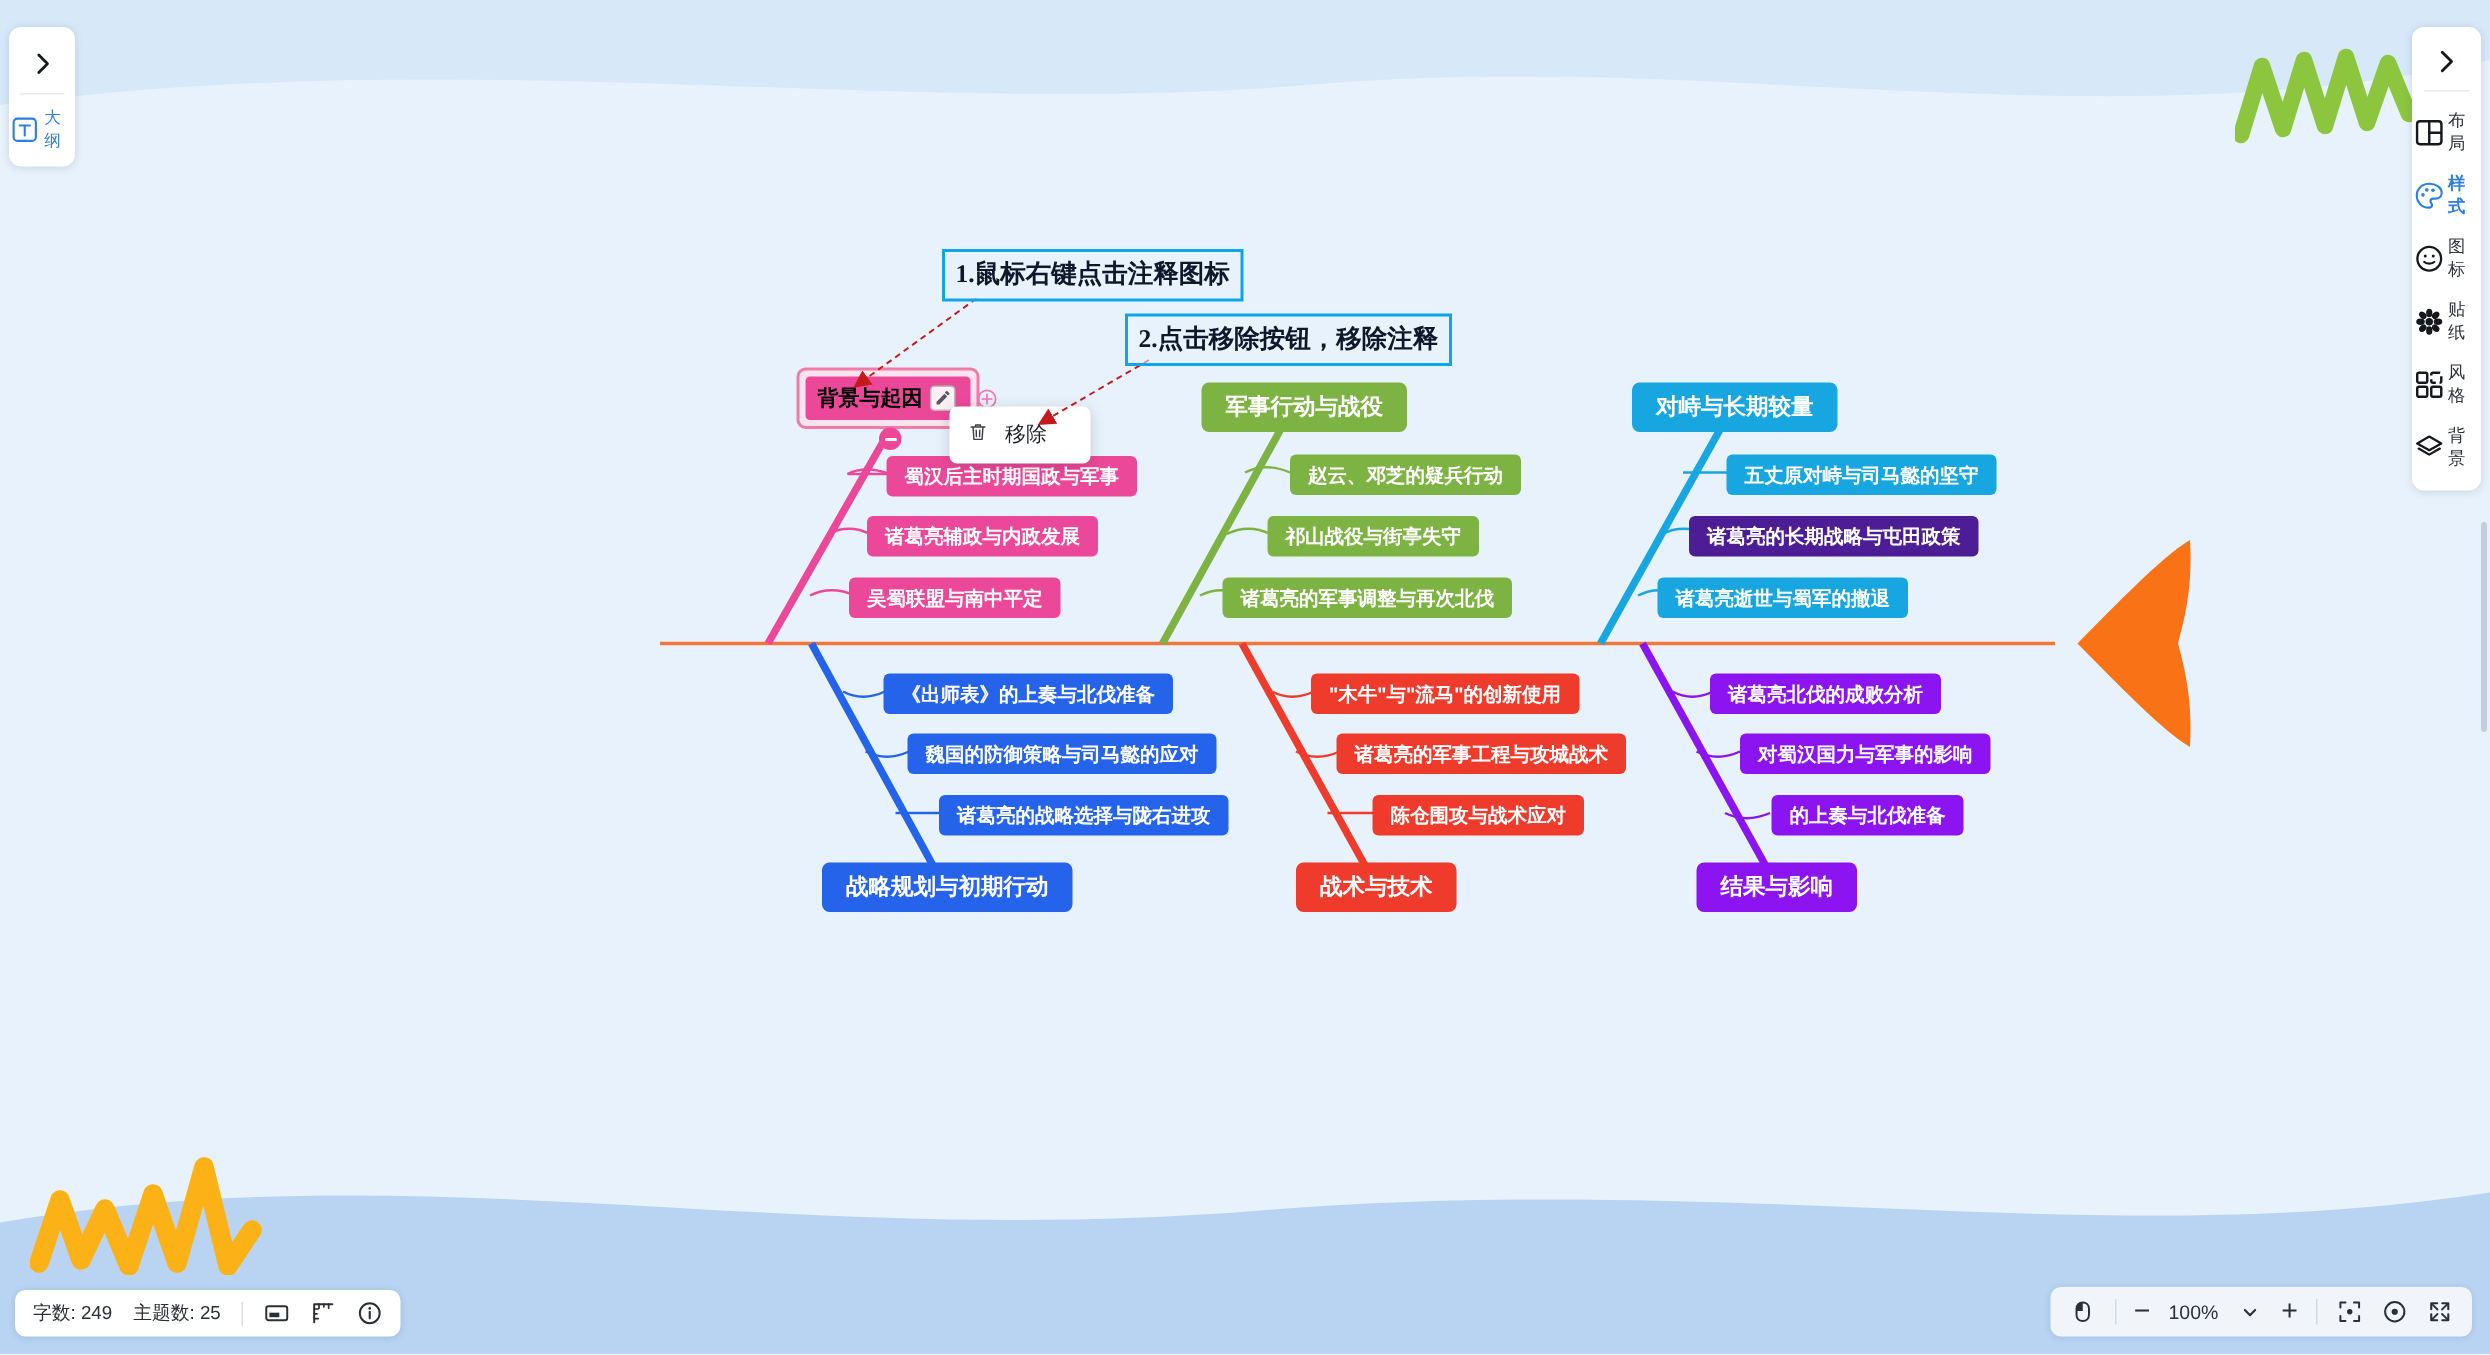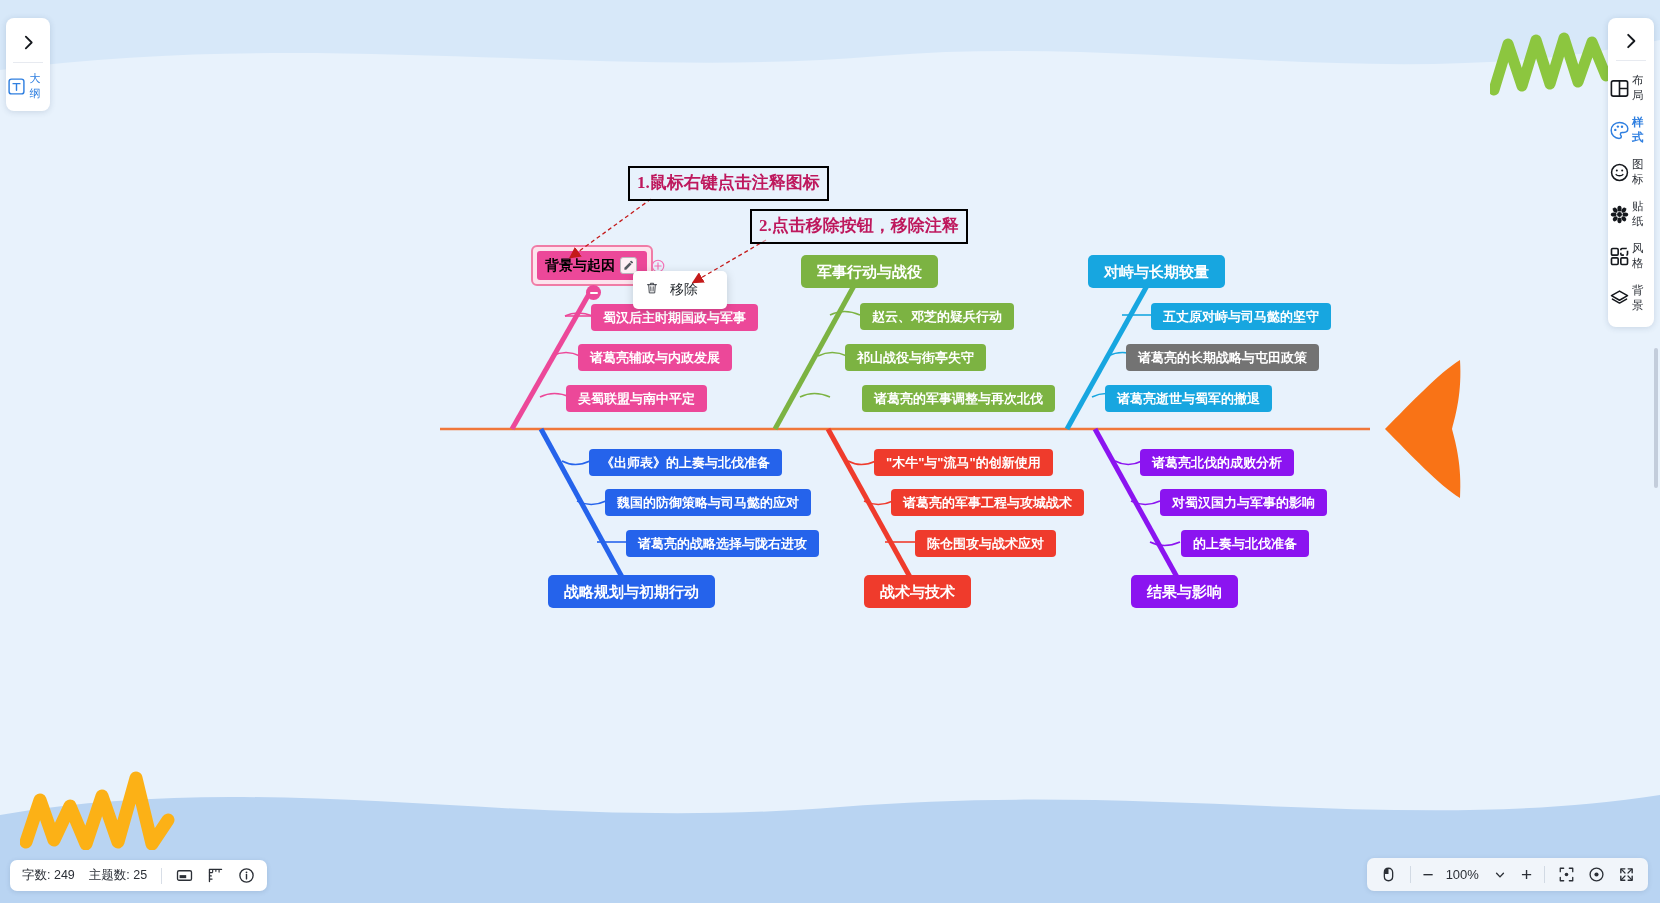--- a/index.html
+++ b/index.html
@@ -122,23 +122,23 @@
     box-shadow: 0 2px 10px rgba(0,0,0,0.17);
     display: flex; align-items: center;
     padding: 0 12px;
     gap: 11px;
   }
   .ctx-menu .ctx-label { font-size: 14px; color: #1f2328; }
 
   
   .annot {
     position: absolute;
-    border: 2px solid #000000;
+    border: 2px solid #0ea5e9;
     background: rgba(232,243,252,0.55);
-    color: #be185d;
+    color: #0f172a;
     font-size: 17px;
     font-weight: bold;
     padding: 3px 7px 5px 7px;
     white-space: nowrap;
     font-family: "Liberation Serif", "DejaVu Serif", serif;
   }
   .annot-1 { left: 628px; top: 166px; }
   .annot-2 { left: 750px; top: 209px; }
   .annot-arrow { position: absolute; pointer-events: none; }
 
@@ -289,25 +289,25 @@
     </svg>
 
 
     <div class="node leaf" style="left:591px; top:304px; background:#ec4899;">蜀汉后主时期国政与军事</div>
     <div class="node leaf" style="left:578px; top:344px; background:#ec4899;">诸葛亮辅政与内政发展</div>
     <div class="node leaf" style="left:566px; top:385px; background:#ec4899;">吴蜀联盟与南中平定</div>
 
     <div class="node cat" style="left:801px; top:255px; background:#7cb342;">军事行动与战役</div>
     <div class="node leaf" style="left:860px; top:303px; background:#7cb342;">赵云、邓芝的疑兵行动</div>
     <div class="node leaf" style="left:845px; top:344px; background:#7cb342;">祁山战役与街亭失守</div>
-    <div class="node leaf" style="left:862px; top:385px; background:#7cb342;font-family:Liberation Serif, serif;">诸葛亮的军事调整与再次北伐</div>
+    <div class="node leaf" style="left:815px; top:385px; background:#7cb342;font-family:Liberation Serif, serif;">诸葛亮的军事调整与再次北伐</div>
 
     <div class="node cat" style="left:1088px; top:255px; background:#17a6e0;">对峙与长期较量</div>
     <div class="node leaf" style="left:1151px; top:303px; background:#17a6e0;">五丈原对峙与司马懿的坚守</div>
-    <div class="node leaf" style="left:1126px; top:344px; background:#737373;text-align:center;">诸葛亮的长期战略与屯田政策</div>
+    <div class="node leaf" style="left:1126px; top:344px; background:#4c1d95;text-align:center;">诸葛亮的长期战略与屯田政策</div>
     <div class="node leaf" style="left:1105px; top:385px; background:#17a6e0;">诸葛亮逝世与蜀军的撤退</div>
 
     <div class="node leaf" style="left:589px; top:449px; background:#2563eb;">《出师表》的上奏与北伐准备</div>
     <div class="node leaf" style="left:605px; top:489px; background:#2563eb;">魏国的防御策略与司马懿的应对</div>
     <div class="node leaf" style="left:626px; top:530px; background:#2563eb;">诸葛亮的战略选择与陇右进攻</div>
     <div class="node cat" style="left:548px; top:575px; background:#2563eb;">战略规划与初期行动</div>
 
     <div class="node leaf" style="left:874px; top:449px; background:#ef3b2c;">"木牛"与"流马"的创新使用</div>
     <div class="node leaf" style="left:891px; top:489px; background:#ef3b2c;">诸葛亮的军事工程与攻城战术</div>
     <div class="node leaf" style="left:915px; top:530px; background:#ef3b2c;">陈仓围攻与战术应对</div>

